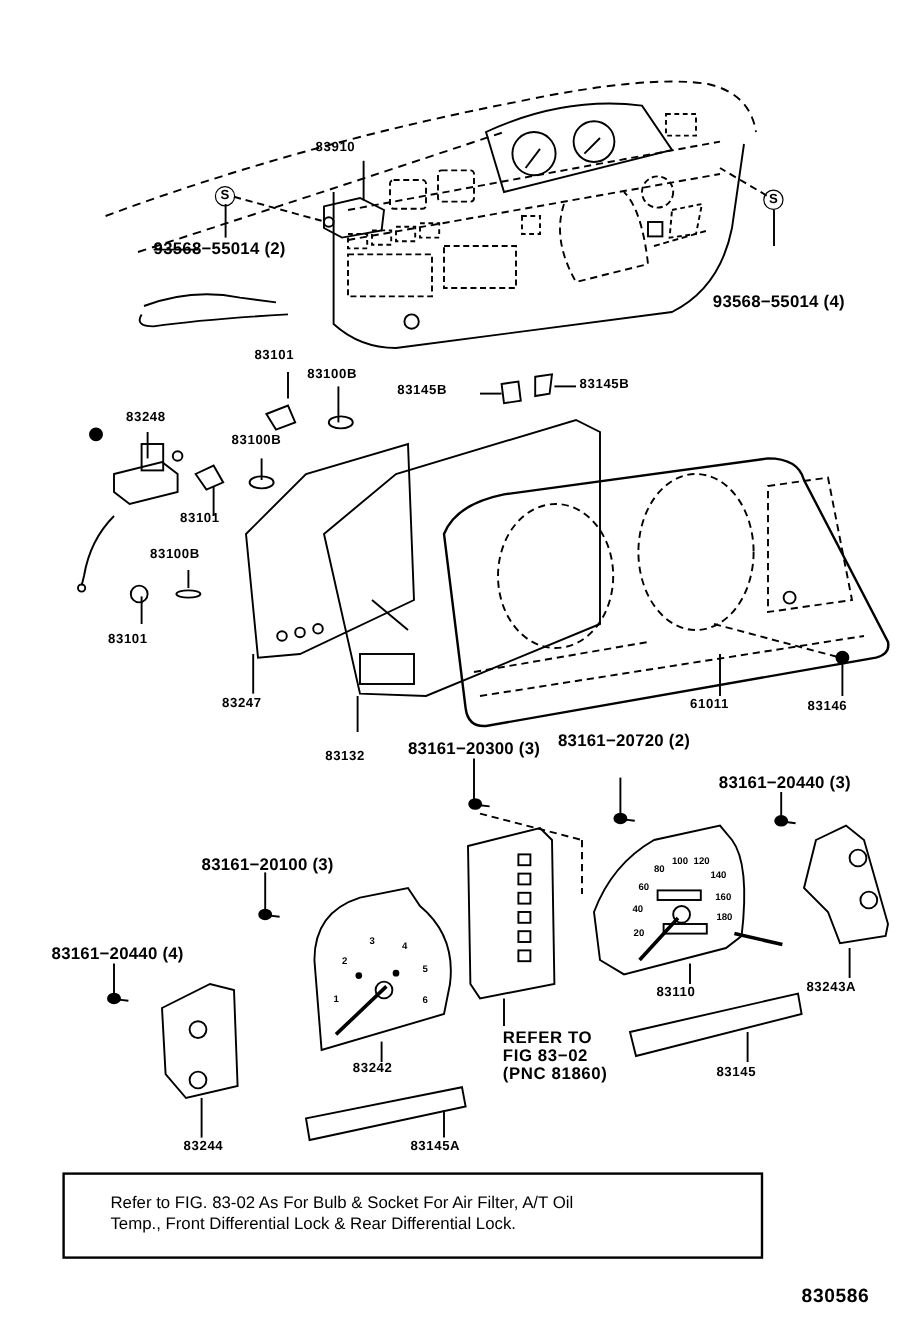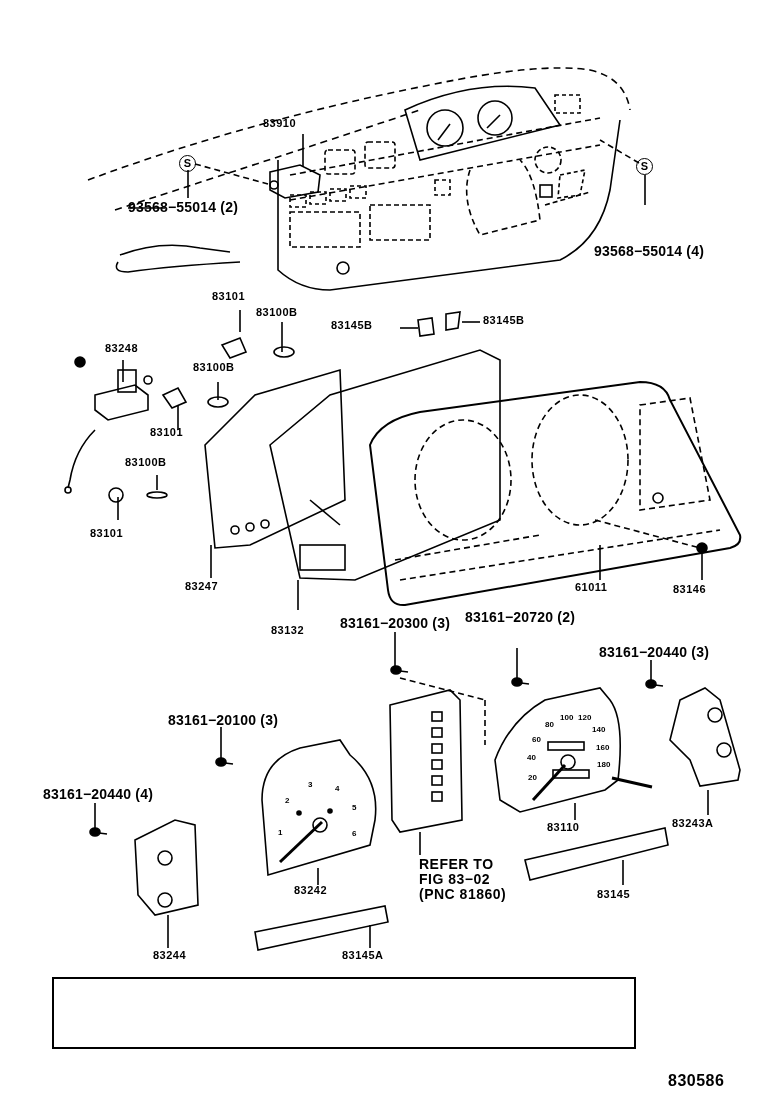--- a/index.html
+++ b/index.html
@@ -249,16 +249,18 @@
 <div class="lbl" style="left:342px;top:950px;">83145A</div>
 
 <div class="refer">
   <div>REFER TO</div>
   <div>FIG 83−02</div>
   <div>(PNC 81860)</div>
 </div>
 
 <div class="note">
   <div class="note-text">
+    <div>Refer to FIG. 83-02 As For Bulb &amp; Socket For Air Filter, A/T Oil</div>
+    <div>Temp., Front Differential Lock &amp; Rear Differential Lock.</div>
   </div>
 </div>
 
 <div class="figno">830586</div>
 
 </body></html>

